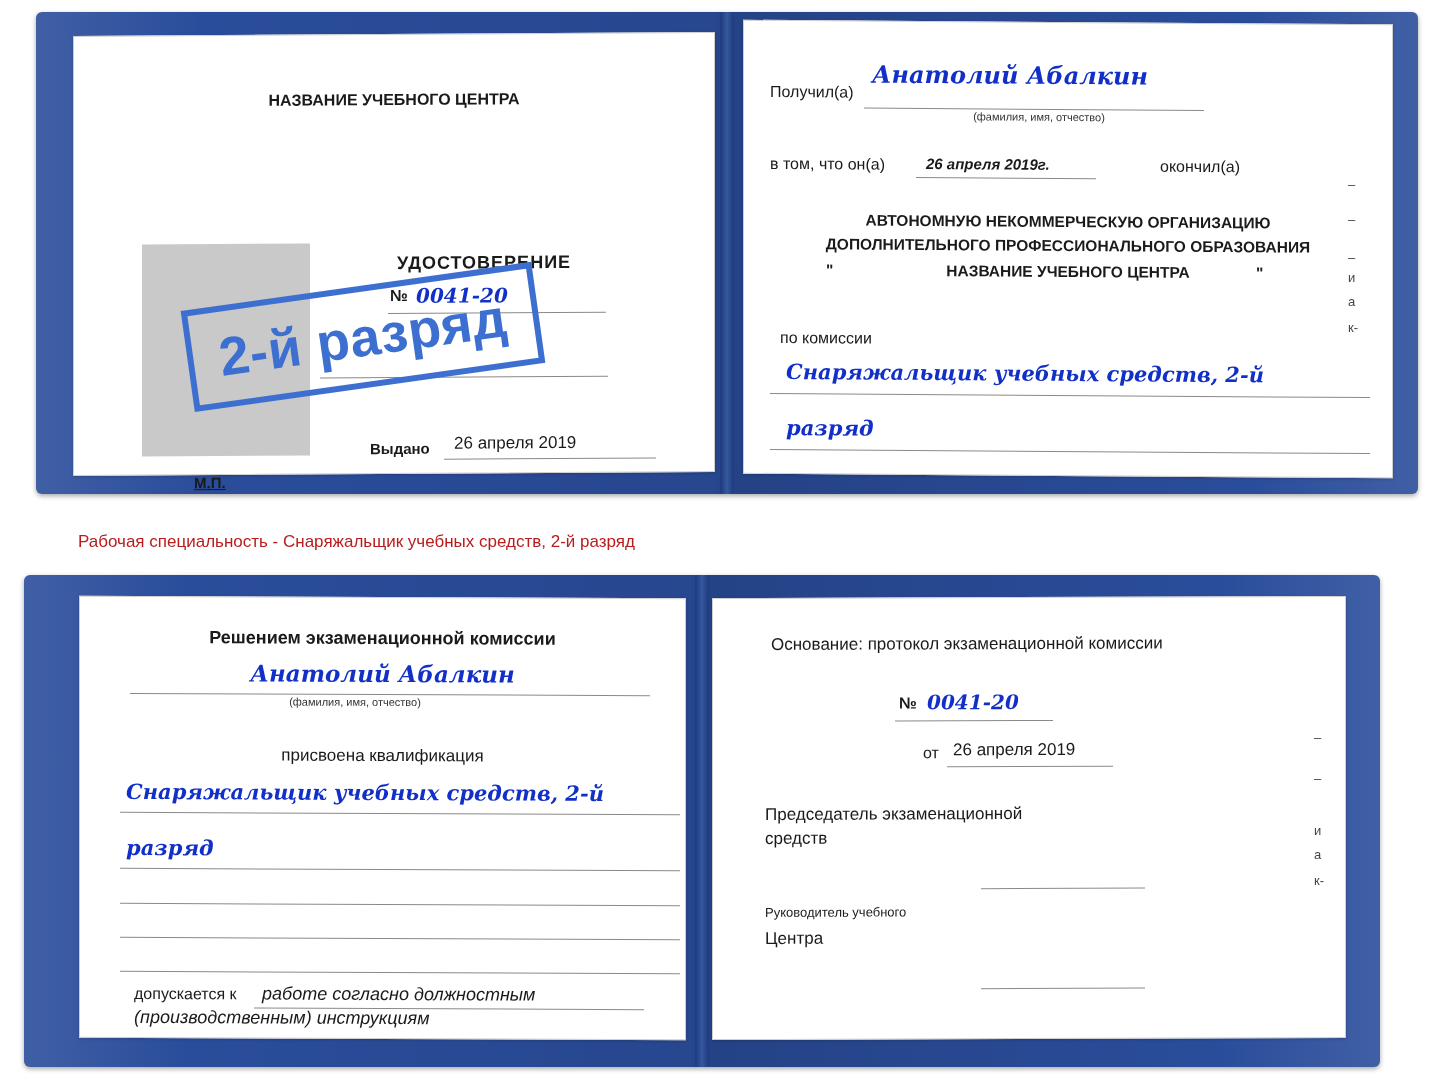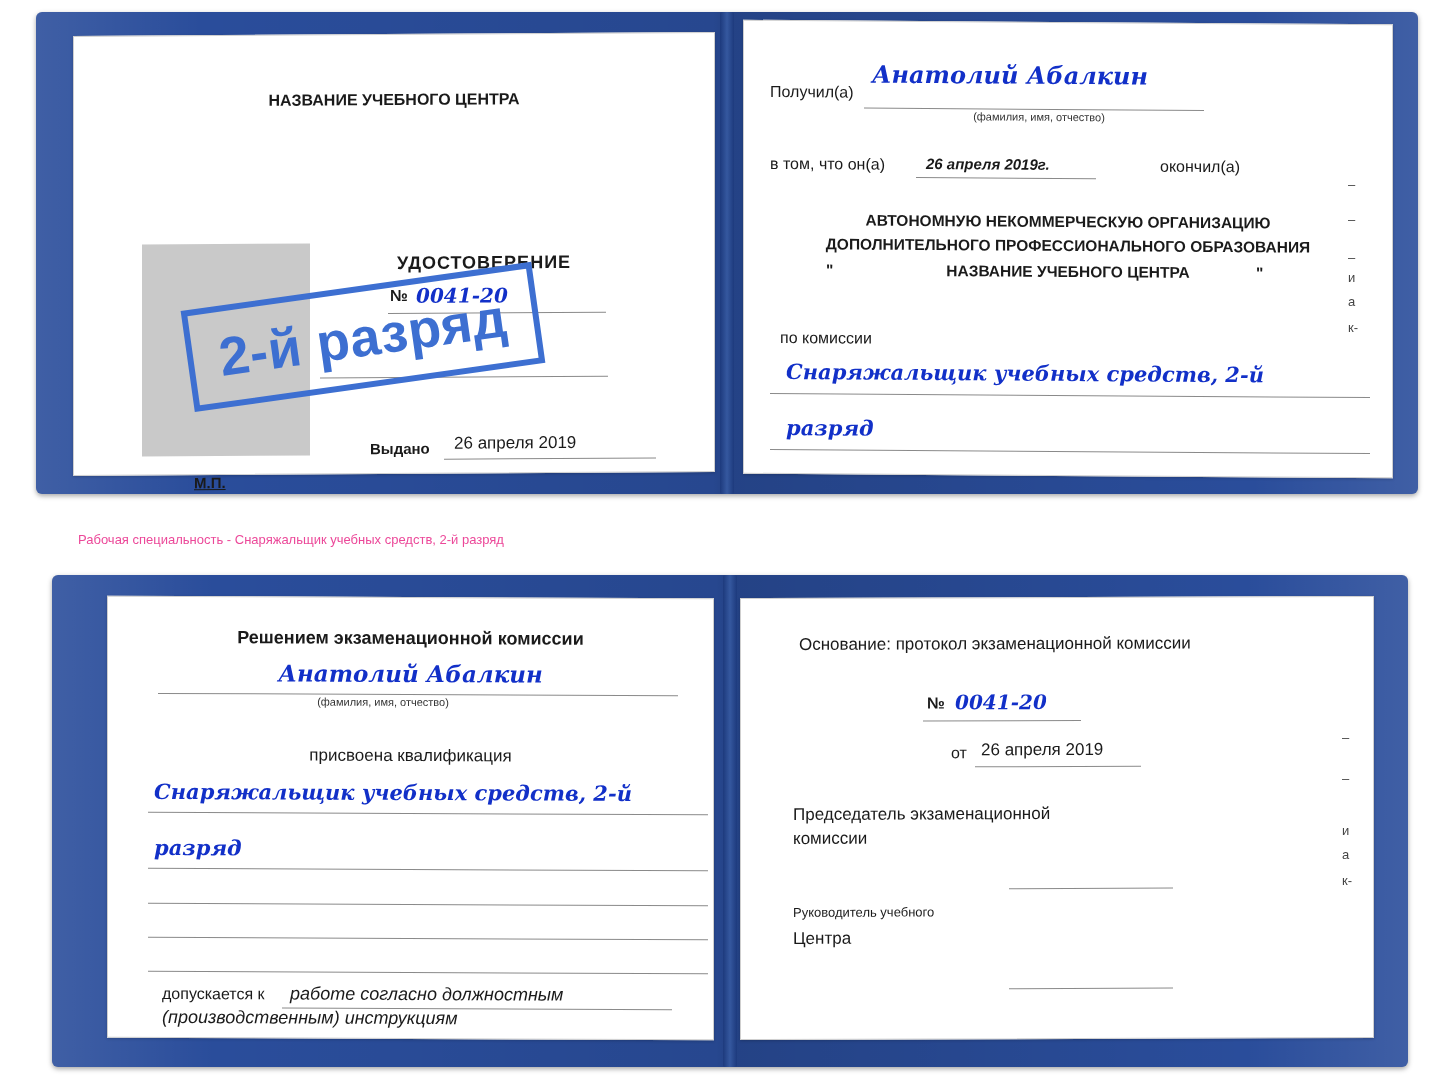--- a/index.html
+++ b/index.html
@@ -6,21 +6,21 @@
   body{width:1448px;height:1085px;position:relative;font-family:"Liberation Sans",sans-serif;overflow:hidden;}
 
   
   .cover{
     position:absolute;
     background:#2a4d9b;
     border-radius:6px;
     box-shadow:0 2px 5px rgba(0,0,0,.35);
   }
   .cover.top{left:36px;top:12px;width:1382px;height:482px;}
-  .cover.bottom{left:52px;top:575px;width:1356px;height:492px;}
+  .cover.bottom{left:24px;top:575px;width:1356px;height:492px;}
 
   
   .cover::before{
     content:"";position:absolute;left:0;top:0;right:0;bottom:0;border-radius:6px;
     background:
       linear-gradient(90deg,rgba(255,255,255,.10) 0%,rgba(255,255,255,0) 12%,rgba(0,0,0,.08) 49%,rgba(0,0,0,.14) 50%,rgba(255,255,255,0) 88%,rgba(255,255,255,.10) 100%);
   }
   .cover .spine{
     position:absolute;top:0;bottom:0;left:50%;width:14px;margin-left:-7px;
     background:linear-gradient(90deg,#1d3a7d,#35589f,#1d3a7d);
@@ -53,21 +53,21 @@
 
   
   .stamp{
     position:absolute;border:6px solid #3d6fd1;color:#3d6fd1;
     font-size:54px;font-weight:bold;letter-spacing:.5px;
     padding:14px 26px;transform:rotate(-8deg);
     background:rgba(255,255,255,.0);
     font-family:"Liberation Sans",sans-serif;
   }
 
-  .caption{position:absolute;font-size:13px;color:#ec4899;}
+  .caption{position:absolute;font-size:17px;color:#b91c1c;}
 </style>
 </head>
 <body>
 
 <div class="cover top">
   <div class="spine"></div>
 
   <div class="page left">
     <div class="txt b center" style="left:0;top:56px;width:640px;font-size:16px;">НАЗВАНИЕ УЧЕБНОГО ЦЕНТРА</div>
 
@@ -159,21 +159,21 @@
 
     <div class="txt b" style="left:186px;top:96px;font-size:16px;">№</div>
     <div class="hand" style="position:absolute;left:214px;top:92px;font-size:20px;">0041-20</div>
     <div class="rule" style="left:182px;top:122px;width:158px;"></div>
 
     <div class="txt" style="left:210px;top:146px;font-size:16px;">от</div>
     <div class="txt" style="left:240px;top:142px;font-size:17px;">26 апреля 2019</div>
     <div class="rule" style="left:234px;top:168px;width:166px;"></div>
 
     <div class="txt" style="left:52px;top:206px;font-size:17px;">Председатель экзаменационной</div>
-    <div class="txt" style="left:52px;top:230px;font-size:17px;">комиссии</div>
+    <div class="txt" style="left:52px;top:230px;font-size:17px;">средств</div>
     <div class="rule" style="left:268px;top:290px;width:164px;"></div>
 
     <div class="txt" style="left:52px;top:306px;font-size:13px;">Руководитель учебного</div>
     <div class="txt" style="left:52px;top:330px;font-size:17px;">Центра</div>
     <div class="rule" style="left:268px;top:390px;width:164px;"></div>
   </div>
 
   <div class="edgefrag" style="left:1290px;top:155px;">–</div>
   <div class="edgefrag" style="left:1290px;top:196px;">–</div>
   <div class="edgefrag" style="left:1290px;top:248px;">и</div>

